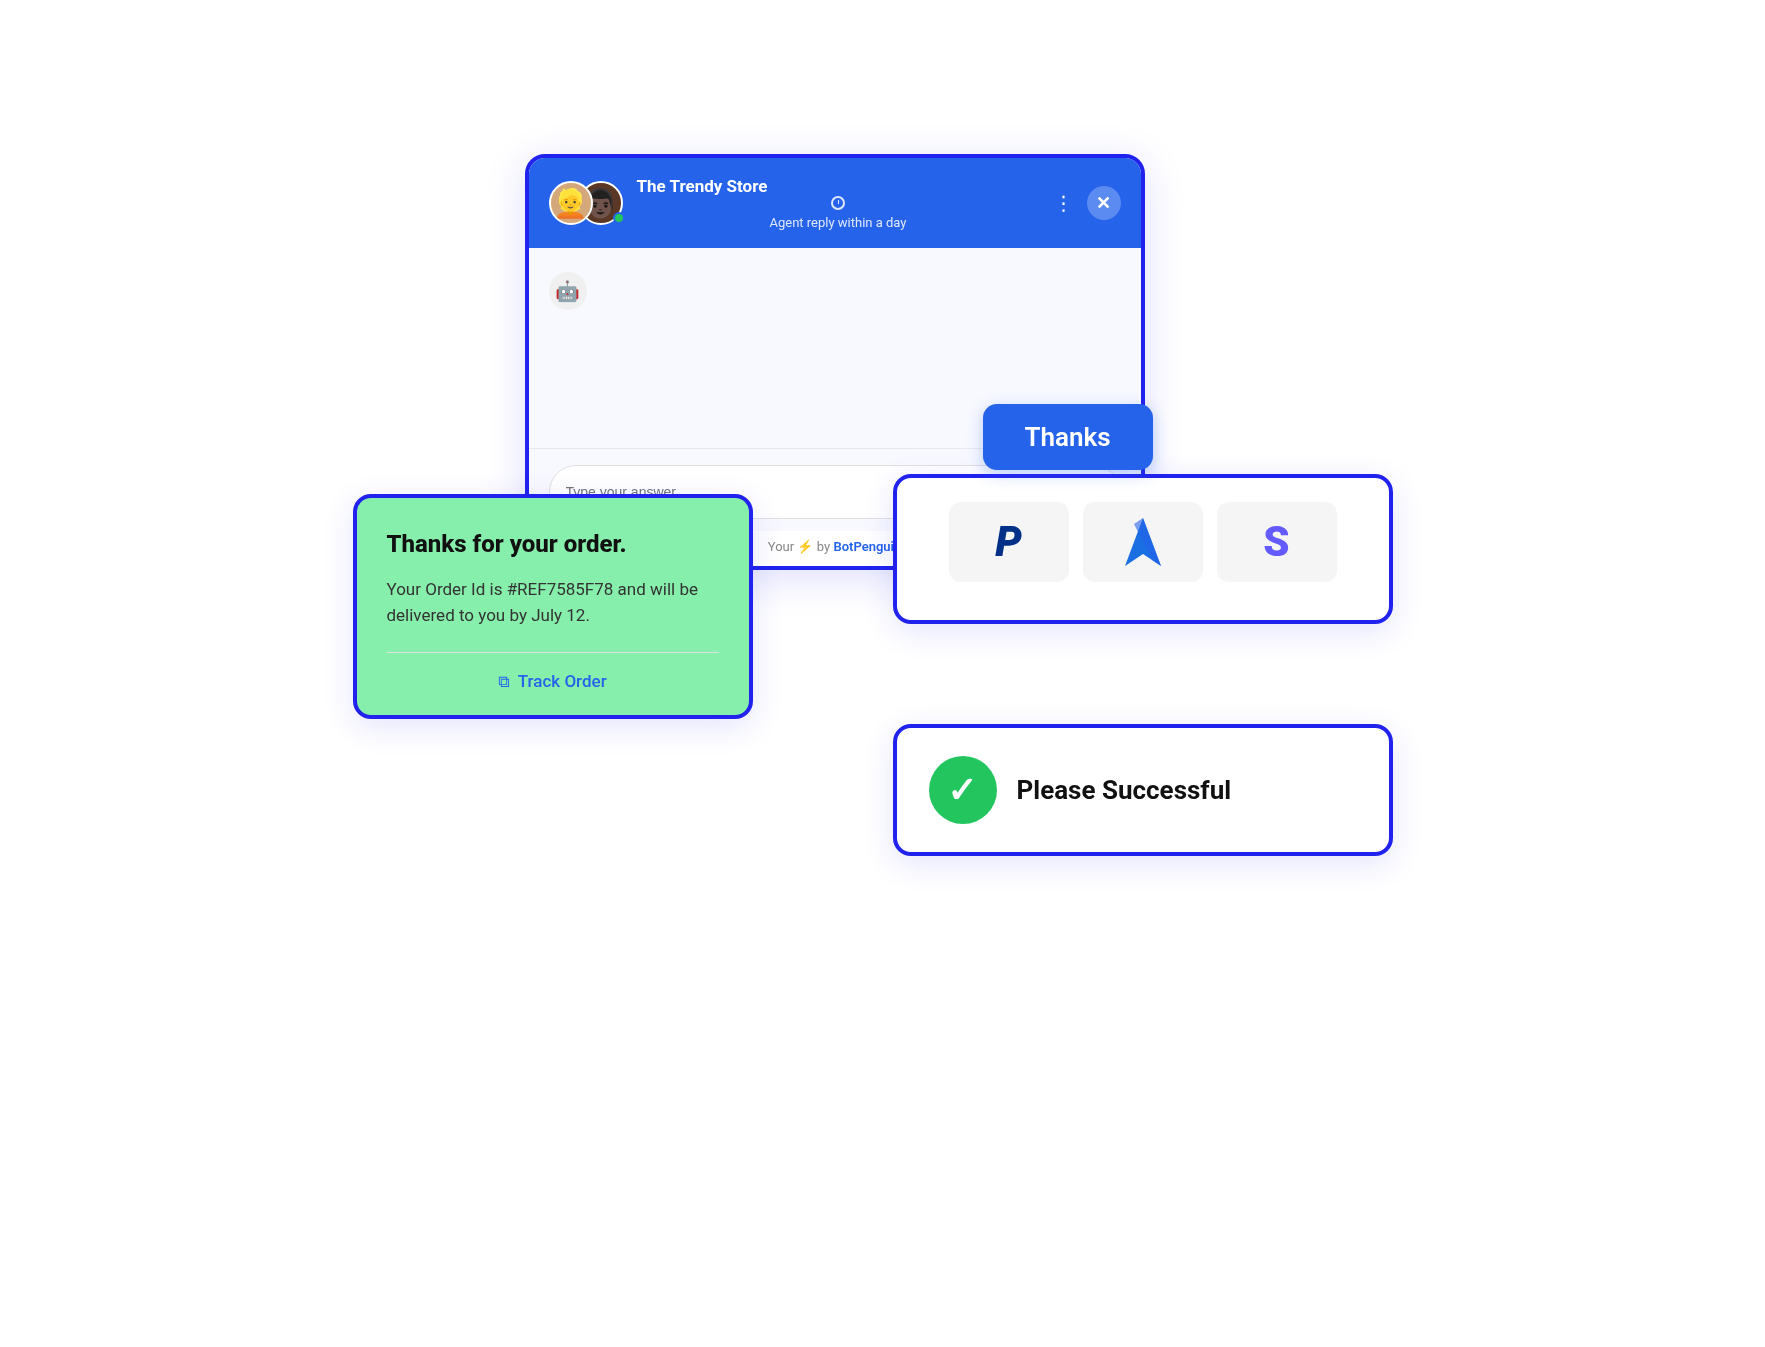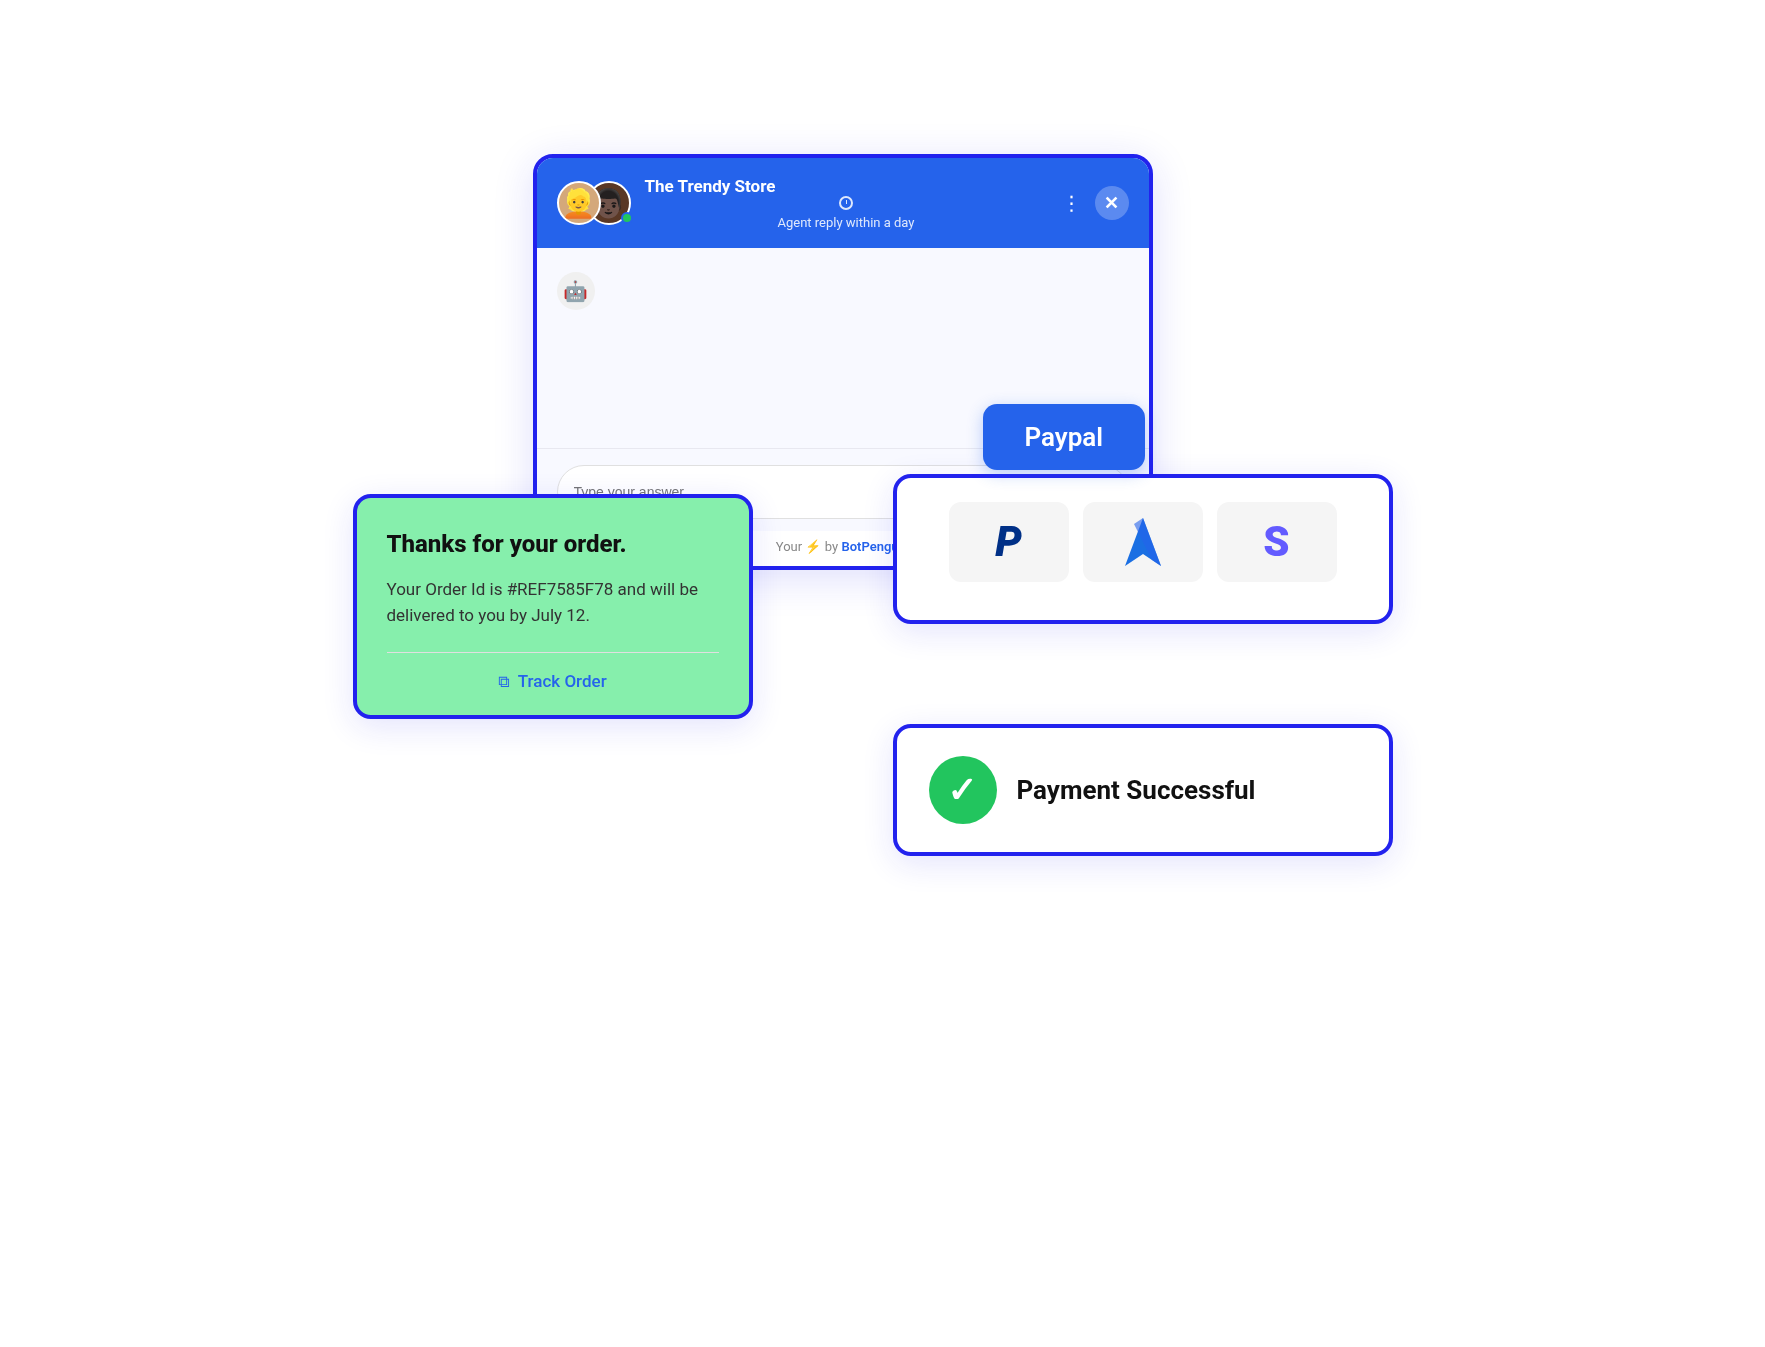--- a/index.html
+++ b/index.html
@@ -17,21 +17,21 @@
     .scene {
       position: relative;
       width: 1100px;
       height: 1100px;
     }
 
     
     .chat-widget {
       position: absolute;
       top: 30px;
-      left: 200px;
+      left: 192px;
       width: 620px;
       background: #ffffff;
       border-radius: 20px;
       border: 4px solid #2222ee;
       box-shadow: 0 8px 40px rgba(34,34,238,0.15);
       overflow: hidden;
     }
 
     
     .chat-header {
@@ -481,21 +481,21 @@
   <div class="order-card">
     <div class="order-title">Thanks for your order.</div>
     <div class="order-desc">Your Order Id is #REF7585F78 and will be delivered to you by July 12.</div>
     <div class="order-divider"></div>
     <div class="track-order-link">
       <span class="track-icon">⧉</span>
       <span>Track Order</span>
     </div>
   </div>
 
-  <div class="paypal-button">Paypal</div>
+  <div class="paypal-button">Thanks</div>
 
   <div class="payment-options-card">
     <div class="payment-icons-row">
 
       <div class="payment-icon-box">
         <span class="paypal-p">P</span>
       </div>
 
       <div class="payment-icon-box">
         <svg viewBox="0 0 36 48" width="36" height="48">
@@ -507,16 +507,16 @@
       <div class="payment-icon-box">
         <span class="stripe-s">S</span>
       </div>
     </div>
   </div>
 
   <div class="payment-success-card">
     <div class="success-circle">
       <span class="checkmark">✓</span>
     </div>
-    <div class="payment-success-text">Payment Successful</div>
+    <div class="payment-success-text">Please Successful</div>
   </div>
 
 </div>
 
 </body></html>

